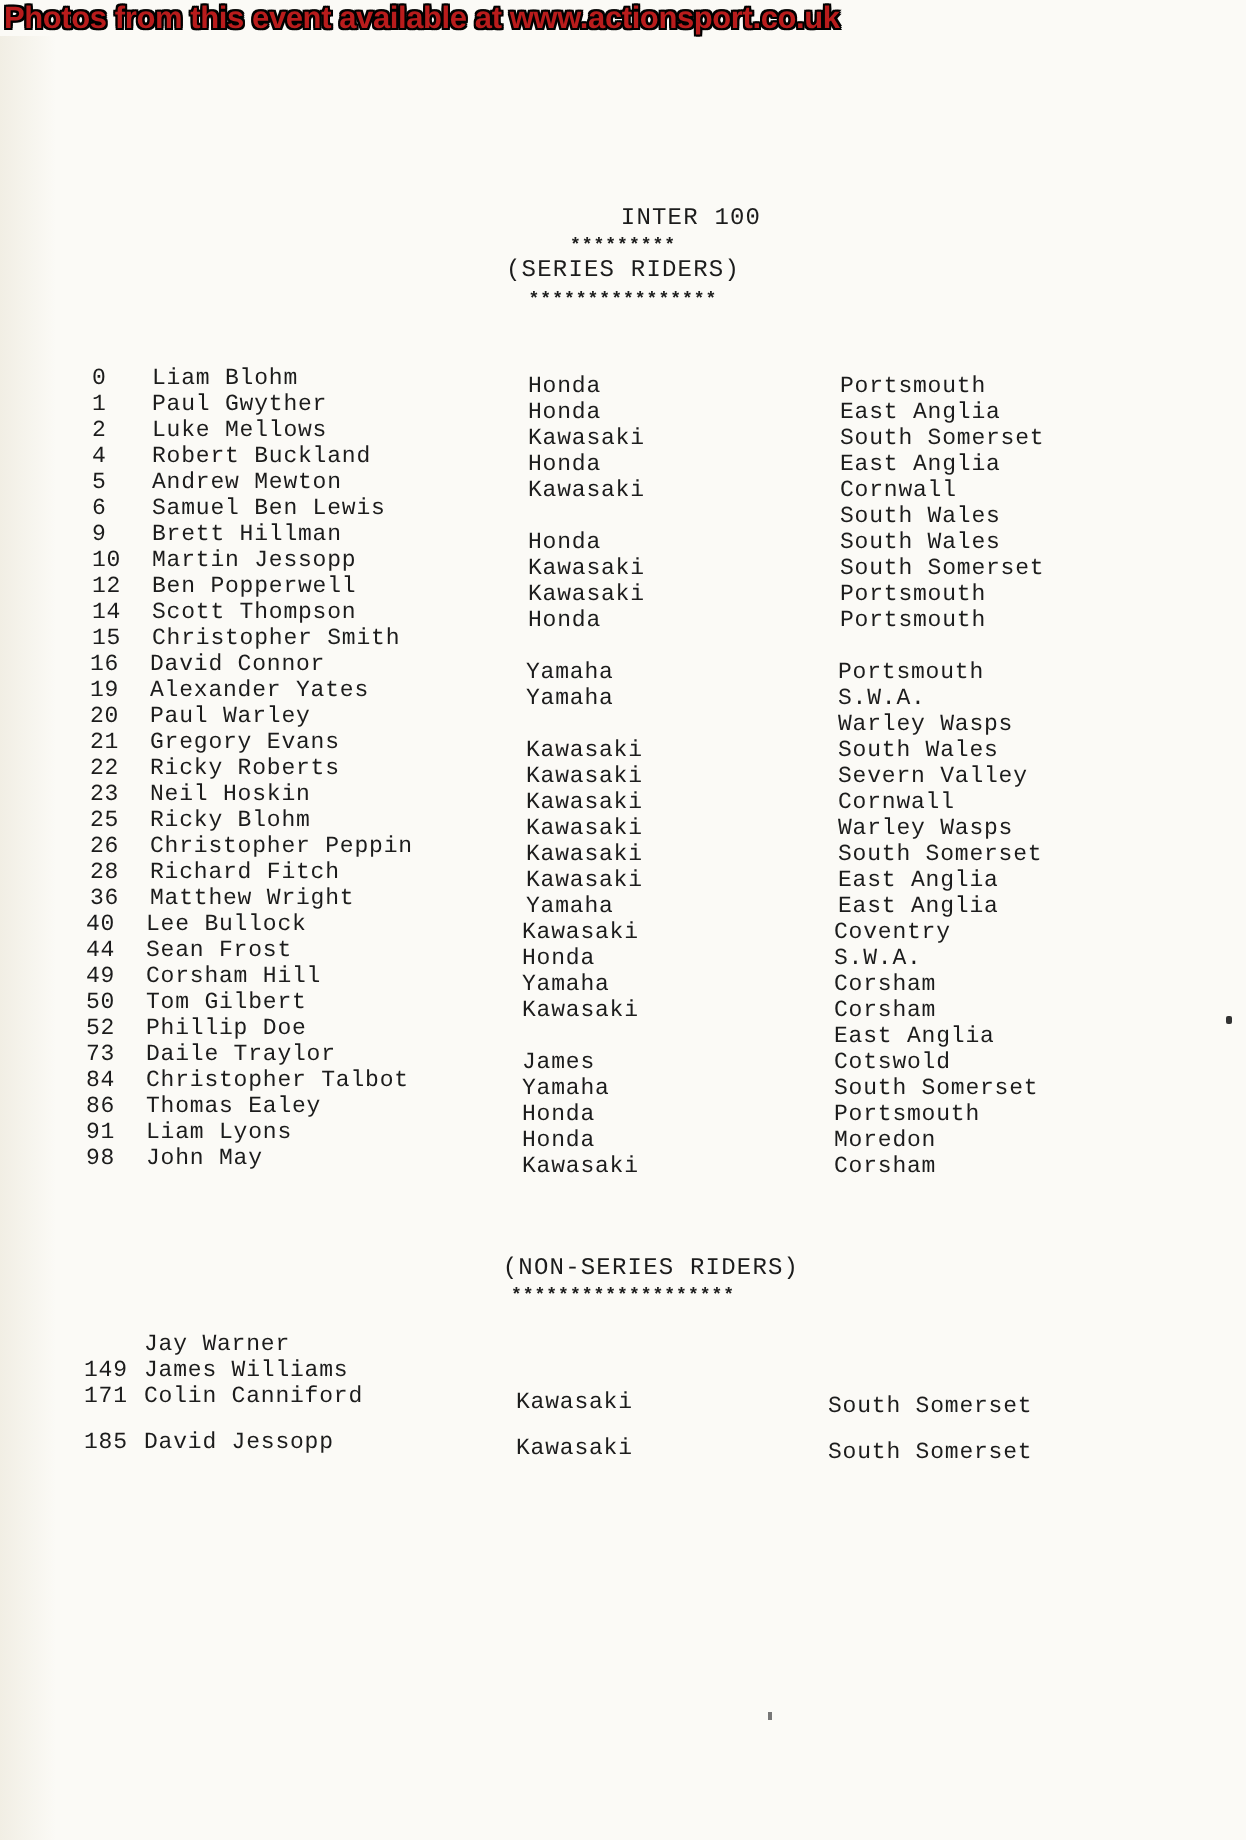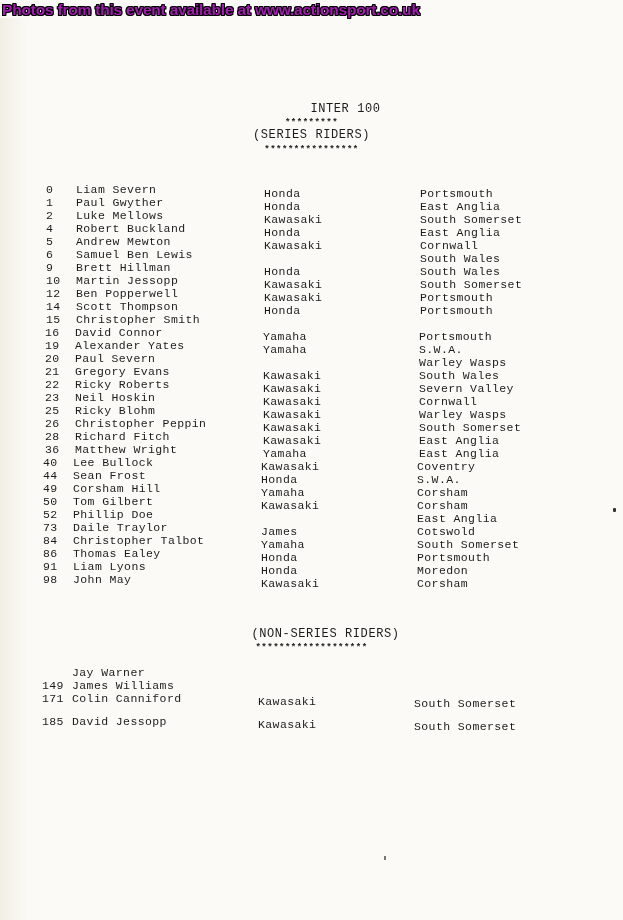--- a/index.html
+++ b/index.html
@@ -14,21 +14,21 @@
     }
     .page-shade {
       position: absolute; left: 0; top: 18px; width: 28px; height: 902px;
       background: linear-gradient(to right, #f1eee4, #fbfaf6);
     }
     .watermark {
       position: absolute; left: 2px; top: 1px;
       font-family: "Liberation Sans", "DejaVu Sans", sans-serif;
       font-weight: bold;
       font-size: 15.5px;
-      color: #a21caf;
+      color: #b91c1c;
       letter-spacing: -0.2px;
       text-shadow:
         -1px -1px 0 #000, 1px -1px 0 #000, -1px 1px 0 #000, 1px 1px 0 #000,
         0 -1px 0 #000, 0 1px 0 #000, -1px 0 0 #000, 1px 0 0 #000;
       white-space: nowrap;
     }
     .heading {
       position: absolute; width: 623px; text-align: center;
       font-size: 12px; letter-spacing: 0.6px;
     }
@@ -63,21 +63,21 @@
 <div class="watermark">Photos from this event available at www.actionsport.co.uk</div>
 
 <div class="heading" style="top:102px;padding-left:34px;">INTER 100</div>
 <div class="heading stars" style="top:118px;">*********</div>
 <div class="heading" style="top:128px;">(SERIES RIDERS)</div>
 <div class="heading stars" style="top:145px;">****************</div>
 
 <div id="series-list">
     <div class="row" style="left: 46px; top: 183px;">
       <span class="num">0</span>
-      <span class="name">Liam Severn</span>
+      <span class="name">Liam Blohm</span>
       <span class="make" style="top:4px">Honda</span>
       <span class="club" style="top:4px">Portsmouth</span>
     </div>
     <div class="row" style="left: 46px; top: 196px;">
       <span class="num">1</span>
       <span class="name">Paul Gwyther</span>
       <span class="make" style="top:4px">Honda</span>
       <span class="club" style="top:4px">East Anglia</span>
     </div>
     <div class="row" style="left: 46px; top: 209px;">
@@ -141,21 +141,21 @@
       <span class="club" style="top:4px">Portsmouth</span>
     </div>
     <div class="row" style="left: 45px; top: 339px;">
       <span class="num">19</span>
       <span class="name">Alexander Yates</span>
       <span class="make" style="top:4px">Yamaha</span>
       <span class="club" style="top:4px">S.W.A.</span>
     </div>
     <div class="row" style="left: 45px; top: 352px;">
       <span class="num">20</span>
-      <span class="name">Paul Severn</span>
+      <span class="name">Paul Warley</span>
       <span class="make" style="top:4px"></span>
       <span class="club" style="top:4px">Warley Wasps</span>
     </div>
     <div class="row" style="left: 45px; top: 365px;">
       <span class="num">21</span>
       <span class="name">Gregory Evans</span>
       <span class="make" style="top:4px">Kawasaki</span>
       <span class="club" style="top:4px">South Wales</span>
     </div>
     <div class="row" style="left: 45px; top: 378px;">

